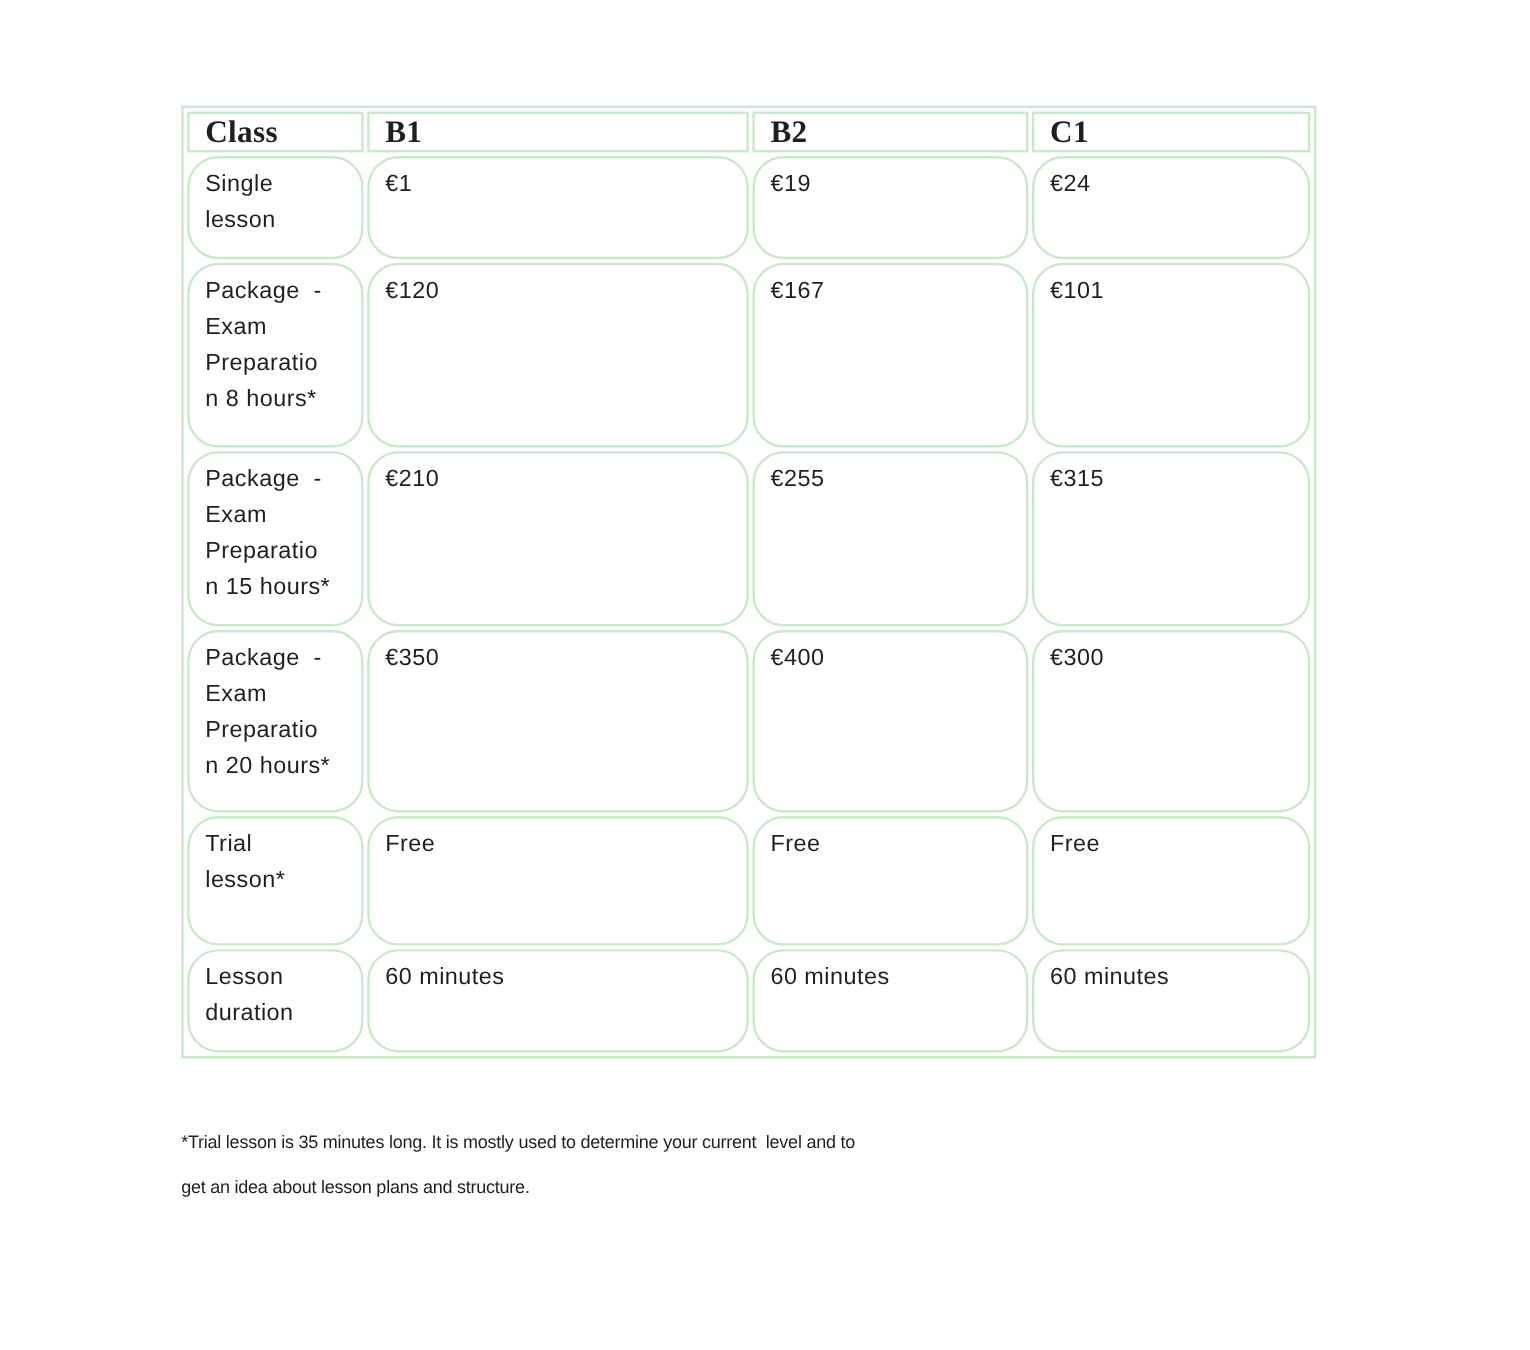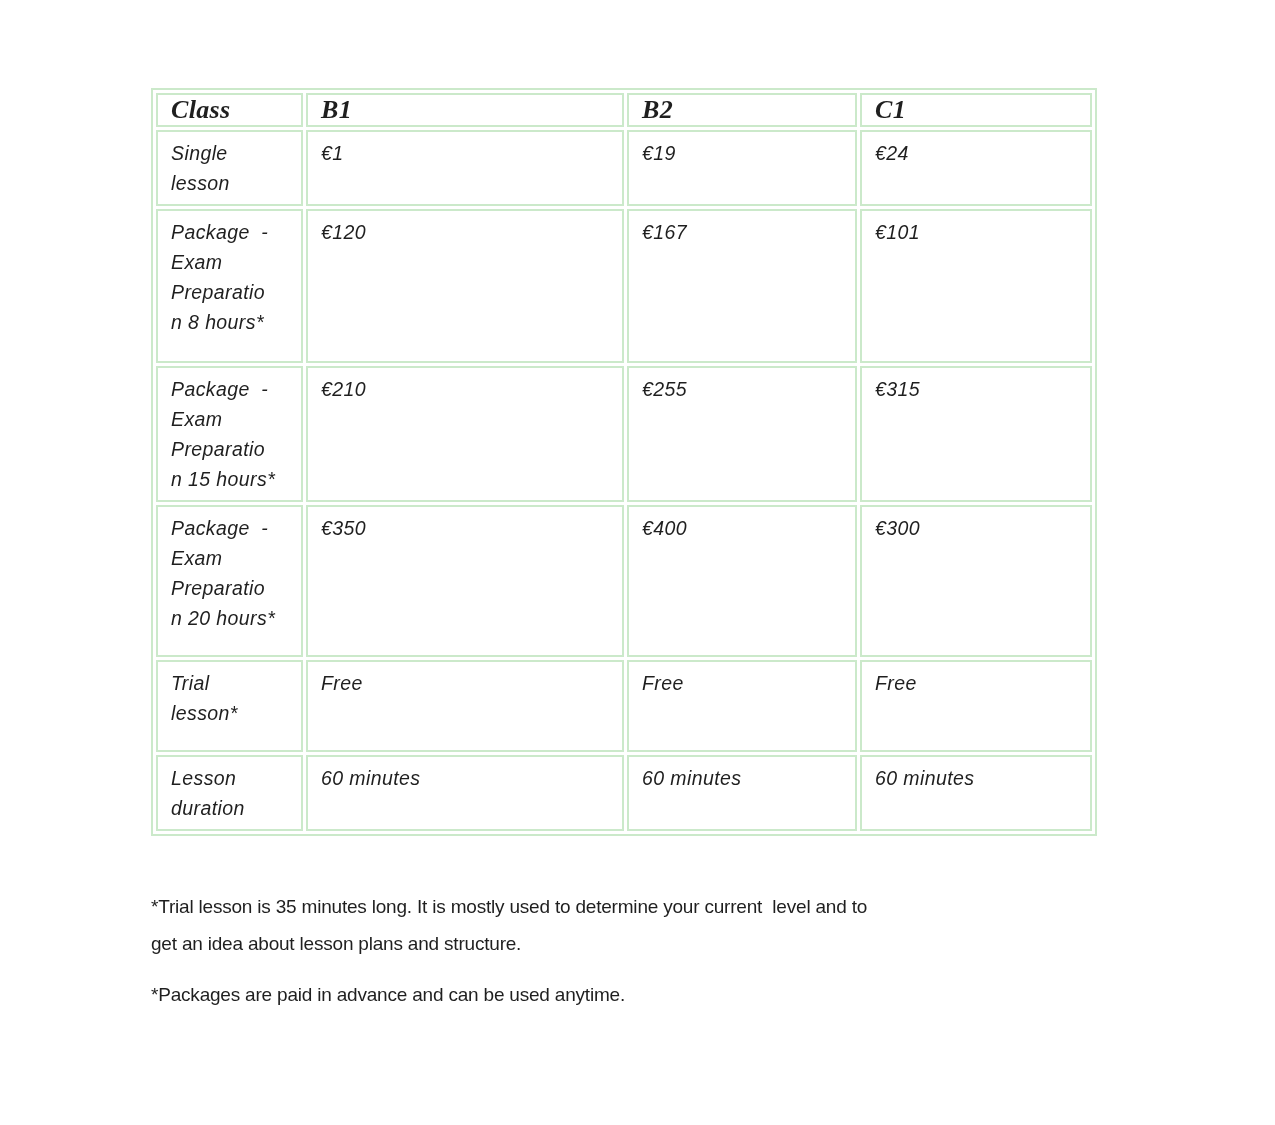--- a/index.html
+++ b/index.html
@@ -15,60 +15,60 @@
   }
   .content {
     padding: 88px 0 0 151px;
   }
   table.pricing-table {
     border-collapse: separate;
     border-spacing: 3px;
     border: 2px solid #cbe9ca;
     background: #ffffff;
     table-layout: fixed;
-    font-style: italic;
   }
   .pricing-table th, .pricing-table td {
     border: 2px solid #cbe9ca;
     vertical-align: top;
     text-align: left;
     background: #ffffff;
   }
   .pricing-table th {
     font-family: "Liberation Serif", serif;
     font-weight: 700;
     font-size: 26px;
     line-height: 28px;
     padding: 1px 12px 1px 13px;
     height: 33px;
     letter-spacing: 0.3px;
   }
   .pricing-table td {
     font-size: 19.5px;
     line-height: 30px;
     letter-spacing: 0.4px;
-    padding: 6px 12px 6px 13px;
+    padding: 6px 12px 16px 13px;
     white-space: pre-wrap;
+    border-radius: 26px;
   }
   col.c-label { width: 147px; }
   col.c-b1    { width: 318px; }
   col.c-b2    { width: 230px; }
   col.c-c1    { width: 232px; }
   tbody tr:nth-child(1) td { height: 75px; }
   tbody tr:nth-child(2) td { height: 154px; }
   tbody tr:nth-child(3) td { height: 122px; }
   tbody tr:nth-child(4) td { height: 152px; }
-  tbody tr:nth-child(5) td { height: 92px; }
+  tbody tr:nth-child(5) td { height: 108px; }
   tbody tr:nth-child(6) td { height: 60px; }
   .footnotes {
     margin-top: 52px;
     max-width: 960px;
   }
   .footnote {
-    font-size: 19px;
+    font-size: 15px;
     line-height: 37px;
     letter-spacing: -0.2px;
     white-space: pre-wrap;
     color: #1f1f1f;
   }
   .footnote + .footnote {
     margin-top: 14px;
   }
 </style>
 </head>
@@ -140,17 +140,16 @@
             <td>60 minutes</td>
             <td>60 minutes</td>
             <td>60 minutes</td>
           </tr>
         </tbody>
     </table>
 
     <div class="footnotes">
       <p class="footnote">*Trial lesson is 35 minutes long. It is mostly used to determine your current  level and to
 get an idea about lesson plans and structure.</p>
-      <p class="footnote">*Packages are paid in advance and can be used anytime.</p>
     </div>
 
   </div>
 </div>
 
 </body></html>

